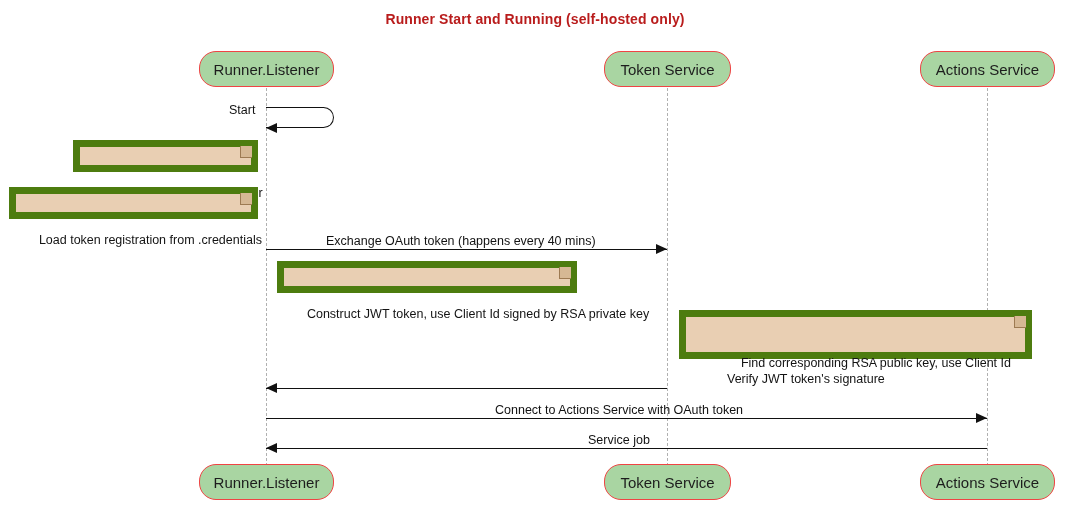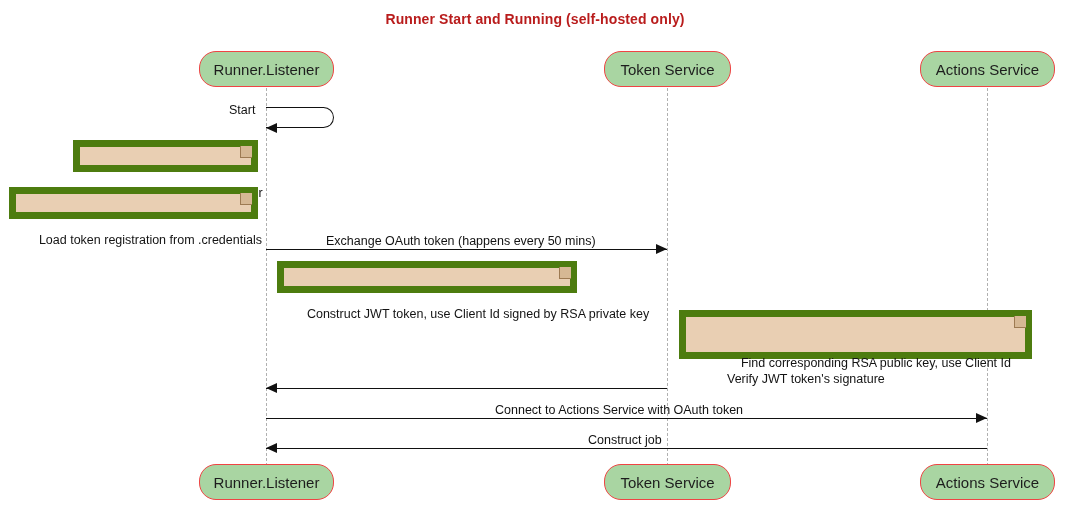--- a/index.html
+++ b/index.html
@@ -90,21 +90,21 @@
   <div class="note" style="left:73px;top:140px;width:185px;height:32px;">
     <span class="fold"></span>
     <span>Load config info from .runner</span>
   </div>
 
   <div class="note" style="left:9px;top:187px;width:249px;height:32px;">
     <span class="fold"></span>
     <span>Load token registration from .credentials</span>
   </div>
 
-  <div class="msg-label" style="left:326px;top:234px;">Exchange OAuth token (happens every 50 mins)</div>
+  <div class="msg-label" style="left:326px;top:234px;">Exchange OAuth token (happens every 40 mins)</div>
   <div class="msg-line" style="left:266px;top:249px;width:401px;"></div>
   <div class="arrow-r" style="left:656px;top:244px;"></div>
 
   <div class="note" style="left:277px;top:261px;width:300px;height:32px;">
     <span class="fold"></span>
     <span>Construct JWT token, use Client Id signed by RSA private key</span>
   </div>
 
   <div class="note" style="left:679px;top:310px;width:353px;height:49px;padding-left:41px;">
     <span class="fold"></span>
@@ -112,21 +112,21 @@
 Verify JWT token's signature</span>
   </div>
 
   <div class="msg-line" style="left:266px;top:388px;width:401px;"></div>
   <div class="arrow-l" style="left:266px;top:383px;"></div>
 
   <div class="msg-label" style="left:495px;top:403px;text-align:center;">Connect to Actions Service with OAuth token</div>
   <div class="msg-line" style="left:266px;top:418px;width:721px;"></div>
   <div class="arrow-r" style="left:976px;top:413px;"></div>
 
-  <div class="msg-label" style="left:588px;top:433px;">Construct job</div>
+  <div class="msg-label" style="left:588px;top:433px;">Service job</div>
   <div class="msg-line" style="left:266px;top:448px;width:721px;"></div>
   <div class="arrow-l" style="left:266px;top:443px;"></div>
 
   <div class="participant" style="left:199px;top:464px;width:135px;height:36px;">
     <span>Runner.Listener</span>
   </div>
   <div class="participant" style="left:604px;top:464px;width:127px;height:36px;">
     <span>Token Service</span>
   </div>
   <div class="participant" style="left:920px;top:464px;width:135px;height:36px;">

